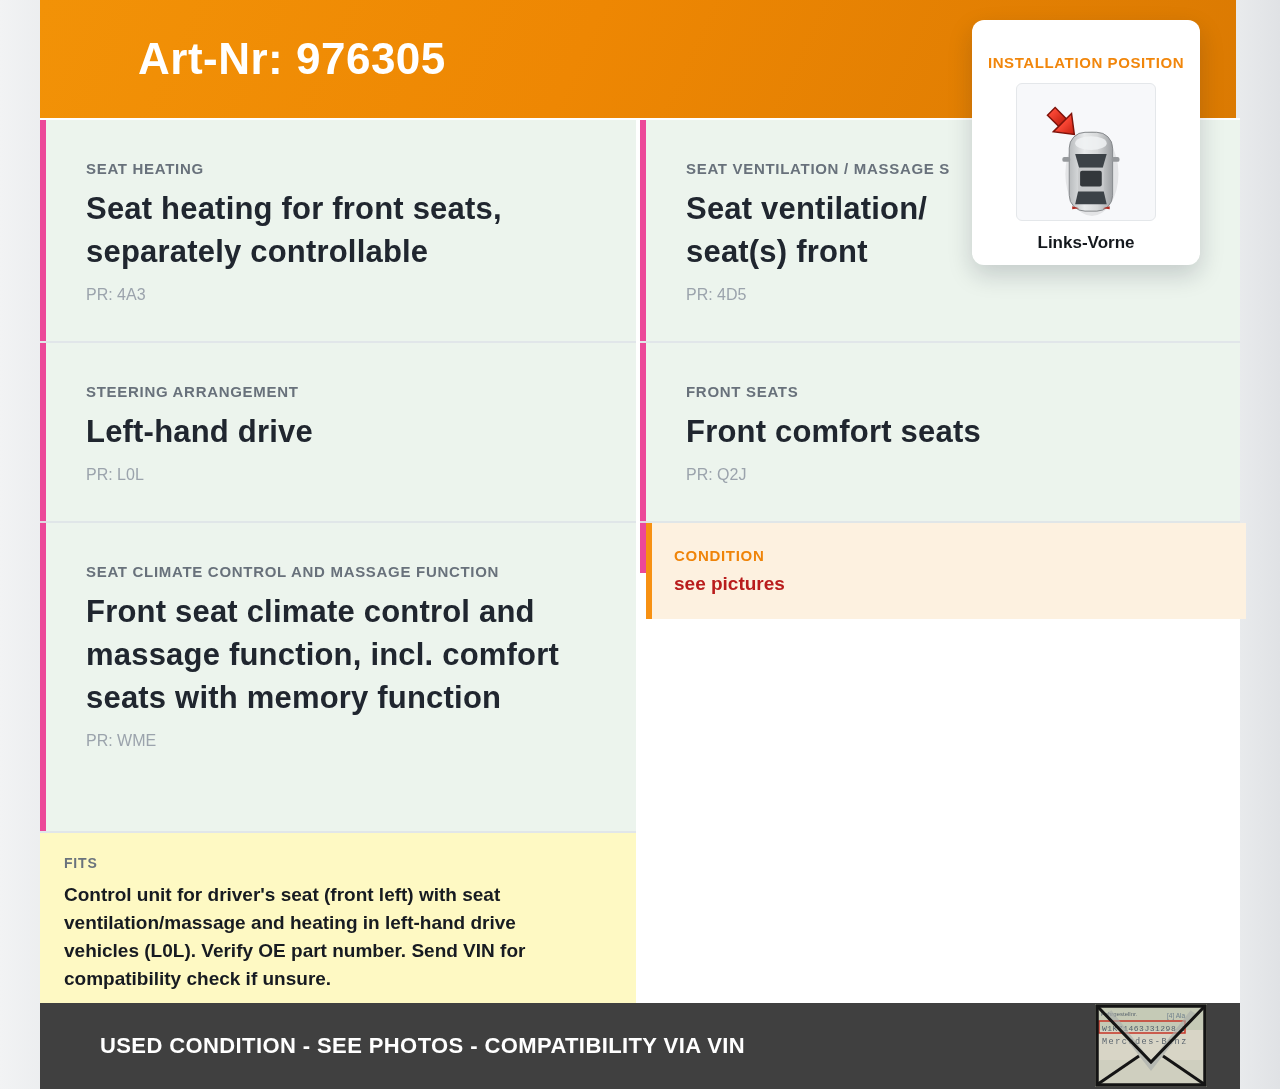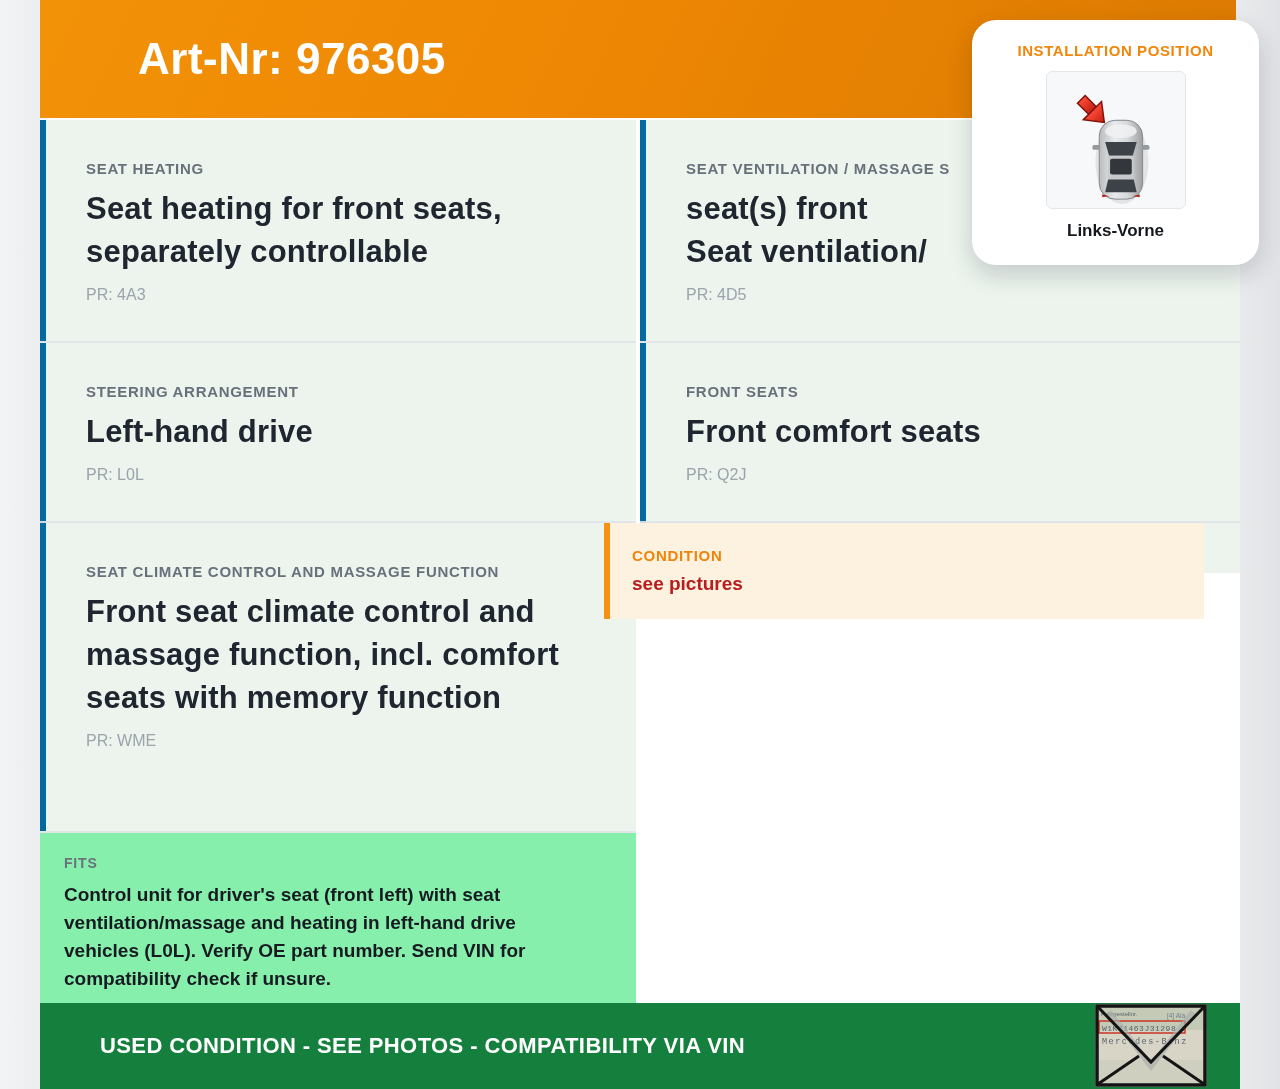--- a/index.html
+++ b/index.html
@@ -21,21 +21,21 @@
     background:linear-gradient(115deg,#f29207 0%,#ee8703 45%,#db7a02 100%);
     display:flex; align-items:center; padding-left:98px;
   }
   .header h1 {
     color:#ffffff; font-size:44px; font-weight:bold; letter-spacing:0.5px;
   }
 
   
   .card {
     background:#ecf4ed;
-    border-left:6px solid #0369a1;
+    border-left:6px solid #ec4899;
     padding:40px 28px 8px 40px;
   }
   .card .label {
     font-size:15px; font-weight:bold; color:#68717b; letter-spacing:0.7px;
     margin-bottom:10px; white-space:nowrap;
   }
   .card .title {
     font-size:31px; font-weight:bold; color:#20262f; line-height:43px;
     letter-spacing:0.2px; margin-bottom:13px;
   }
@@ -50,50 +50,50 @@
     border-left:6px solid #f79112;
     padding:24px 20px 0 22px;
   }
   .condition .label {
     font-size:15px; font-weight:bold; color:#ef8409; letter-spacing:0.7px;
     margin-bottom:9px;
   }
   .condition .ctext { font-size:19px; font-weight:bold; color:#b91c1c; }
 
   
-  .fits { padding:22px 20px 0 24px; background:#86efac; }
+  .fits { padding:22px 20px 0 24px; background:#fef9c3; }
   .fits .label {
     font-size:14px; font-weight:bold; color:#6a737d; letter-spacing:0.8px;
     margin-bottom:10px;
   }
   .fits .ftext {
     font-size:19px; font-weight:bold; color:#171b21; line-height:28px;
     width:502px;
   }
 
   
   .overlay {
-    left:972px; top:20px; width:287px; height:245px;
-    background:#ffffff; border-radius:24px;
+    left:972px; top:20px; width:228px; height:245px;
+    background:#ffffff; border-radius:12px;
     box-shadow:0 10px 25px rgba(15,23,42,0.18);
-    text-align:center; padding-top:22px;
+    text-align:center; padding-top:34px;
   }
   .overlay .ititle {
     font-size:15px; font-weight:bold; color:#f1860b; letter-spacing:0.6px;
   }
   .overlay .imgbox {
     width:140px; height:138px; margin:12px auto 0 auto;
     background:#f7f8fa; border:1px solid #e4e7ea; border-radius:6px;
   }
   .overlay .pos { font-size:17px; font-weight:bold; color:#14181d; margin-top:12px; }
 
   
   .footer {
     left:40px; top:1003px; width:1200px; height:86px;
-    background:#15803d; display:flex; align-items:center; padding-left:60px;
+    background:#404040; display:flex; align-items:center; padding-left:60px;
   }
   .footer .ftxt {
     color:#ffffff; font-size:22px; font-weight:bold; letter-spacing:0.4px;
   }
   .thumb { left:1095px; top:1004px; width:112px; height:83px; }
 </style>
 </head>
 <body>
 
 <div class="abs container"></div>
@@ -119,31 +119,31 @@
 </div>
 
 <div class="abs fits" style="left:40px; top:833px; width:596px; height:170px;">
   <div class="label">FITS</div>
   <div class="ftext">Control unit for driver's seat (front left) with seat ventilation/massage and heating in left-hand drive vehicles (L0L). Verify OE part number. Send VIN for compatibility check if unsure.</div>
 </div>
 
 <div class="abs card" style="left:640px; top:120px; width:600px; height:221px;">
   <div class="label">SEAT VENTILATION / MASSAGE S</div>
   <div class="title">
+    <span class="tline">Seat ventilation/</span>
     <span class="tline">seat(s) front</span>
-    <span class="tline">Seat ventilation/</span>
   </div>
   <div class="pr">PR: 4D5</div>
 </div>
 <div class="abs card" style="left:640px; top:343px; width:600px; height:230px;">
   <div class="label">FRONT SEATS</div>
   <div class="title">Front comfort seats</div>
   <div class="pr">PR: Q2J</div>
 </div>
-<div class="abs condition" style="left:604px; top:523px; width:600px; height:96px;">
+<div class="abs condition" style="left:646px; top:523px; width:600px; height:96px;">
   <div class="label">CONDITION</div>
   <div class="ctext">see pictures</div>
 </div>
 
 <div class="abs divider" style="left:40px; top:341px; width:596px;"></div>
 <div class="abs divider" style="left:40px; top:521px; width:596px;"></div>
 <div class="abs divider" style="left:40px; top:831px; width:596px;"></div>
 <div class="abs divider" style="left:640px; top:341px; width:600px;"></div>
 <div class="abs divider" style="left:640px; top:521px; width:600px;"></div>
 

